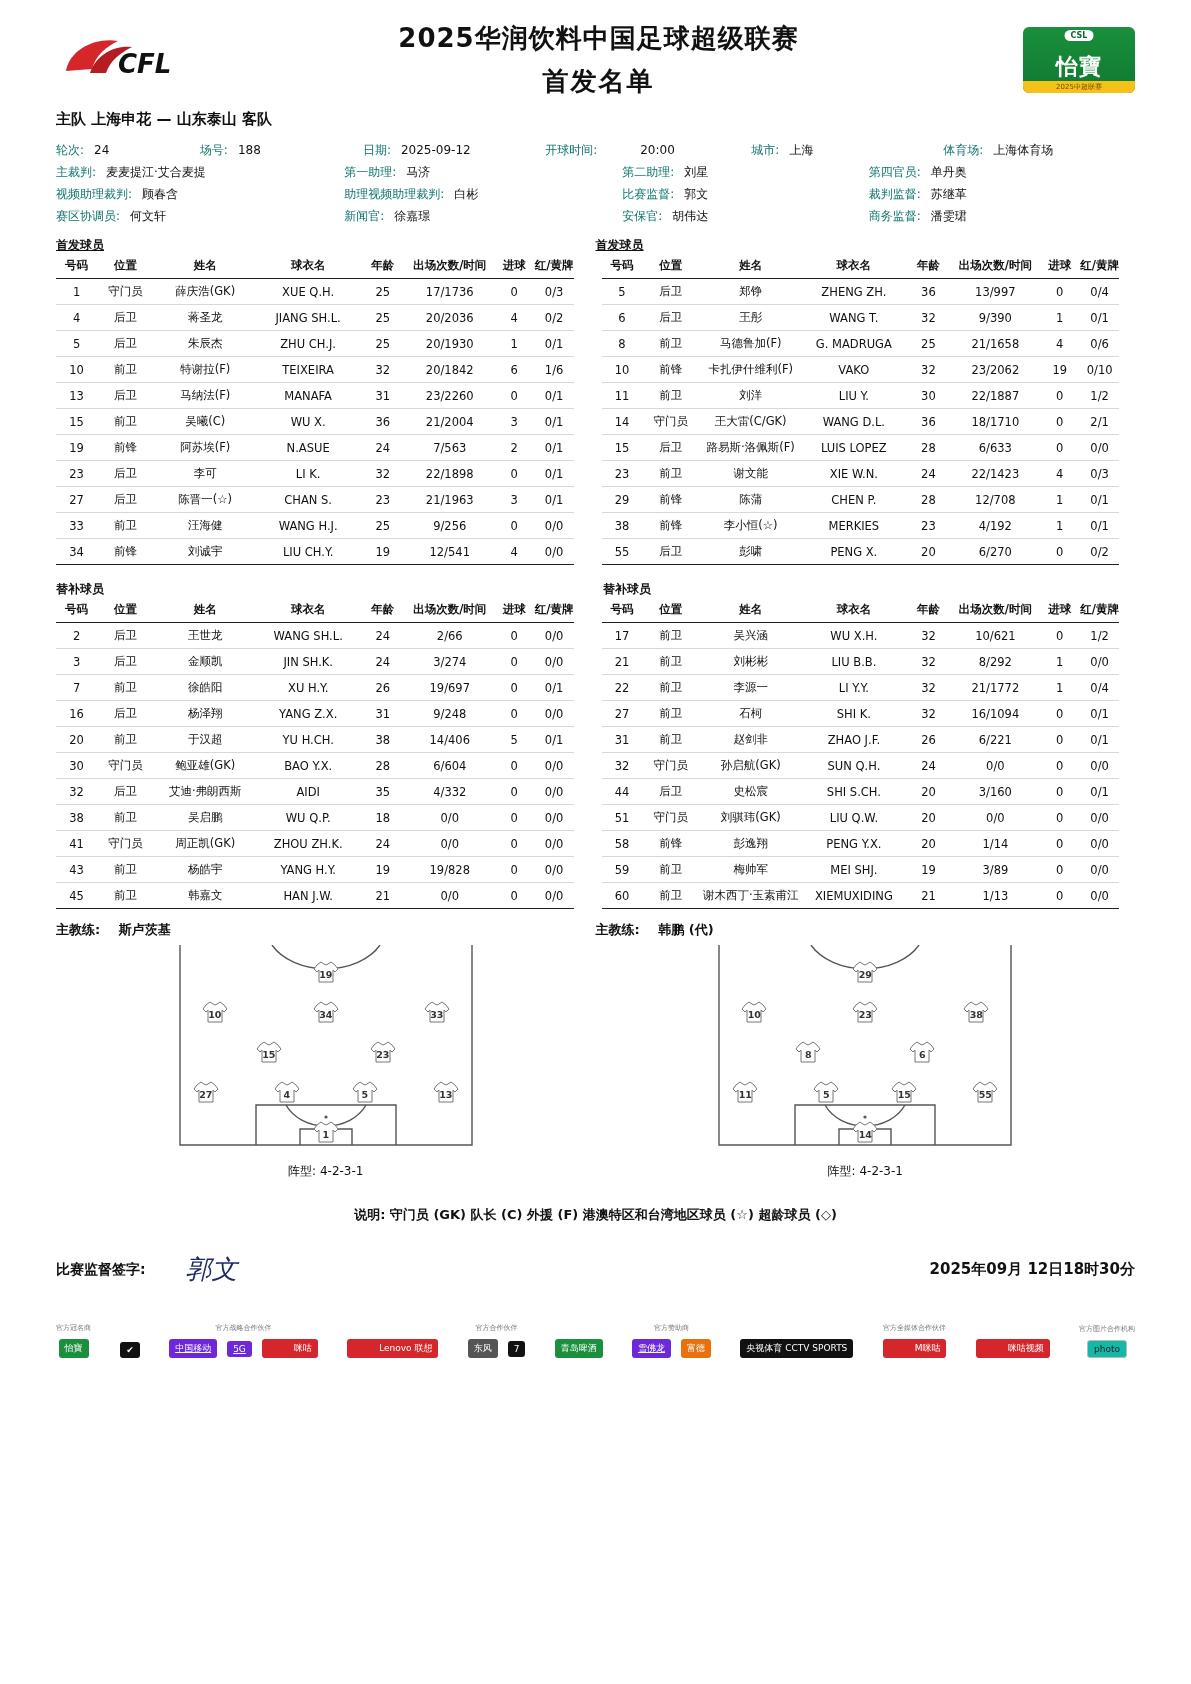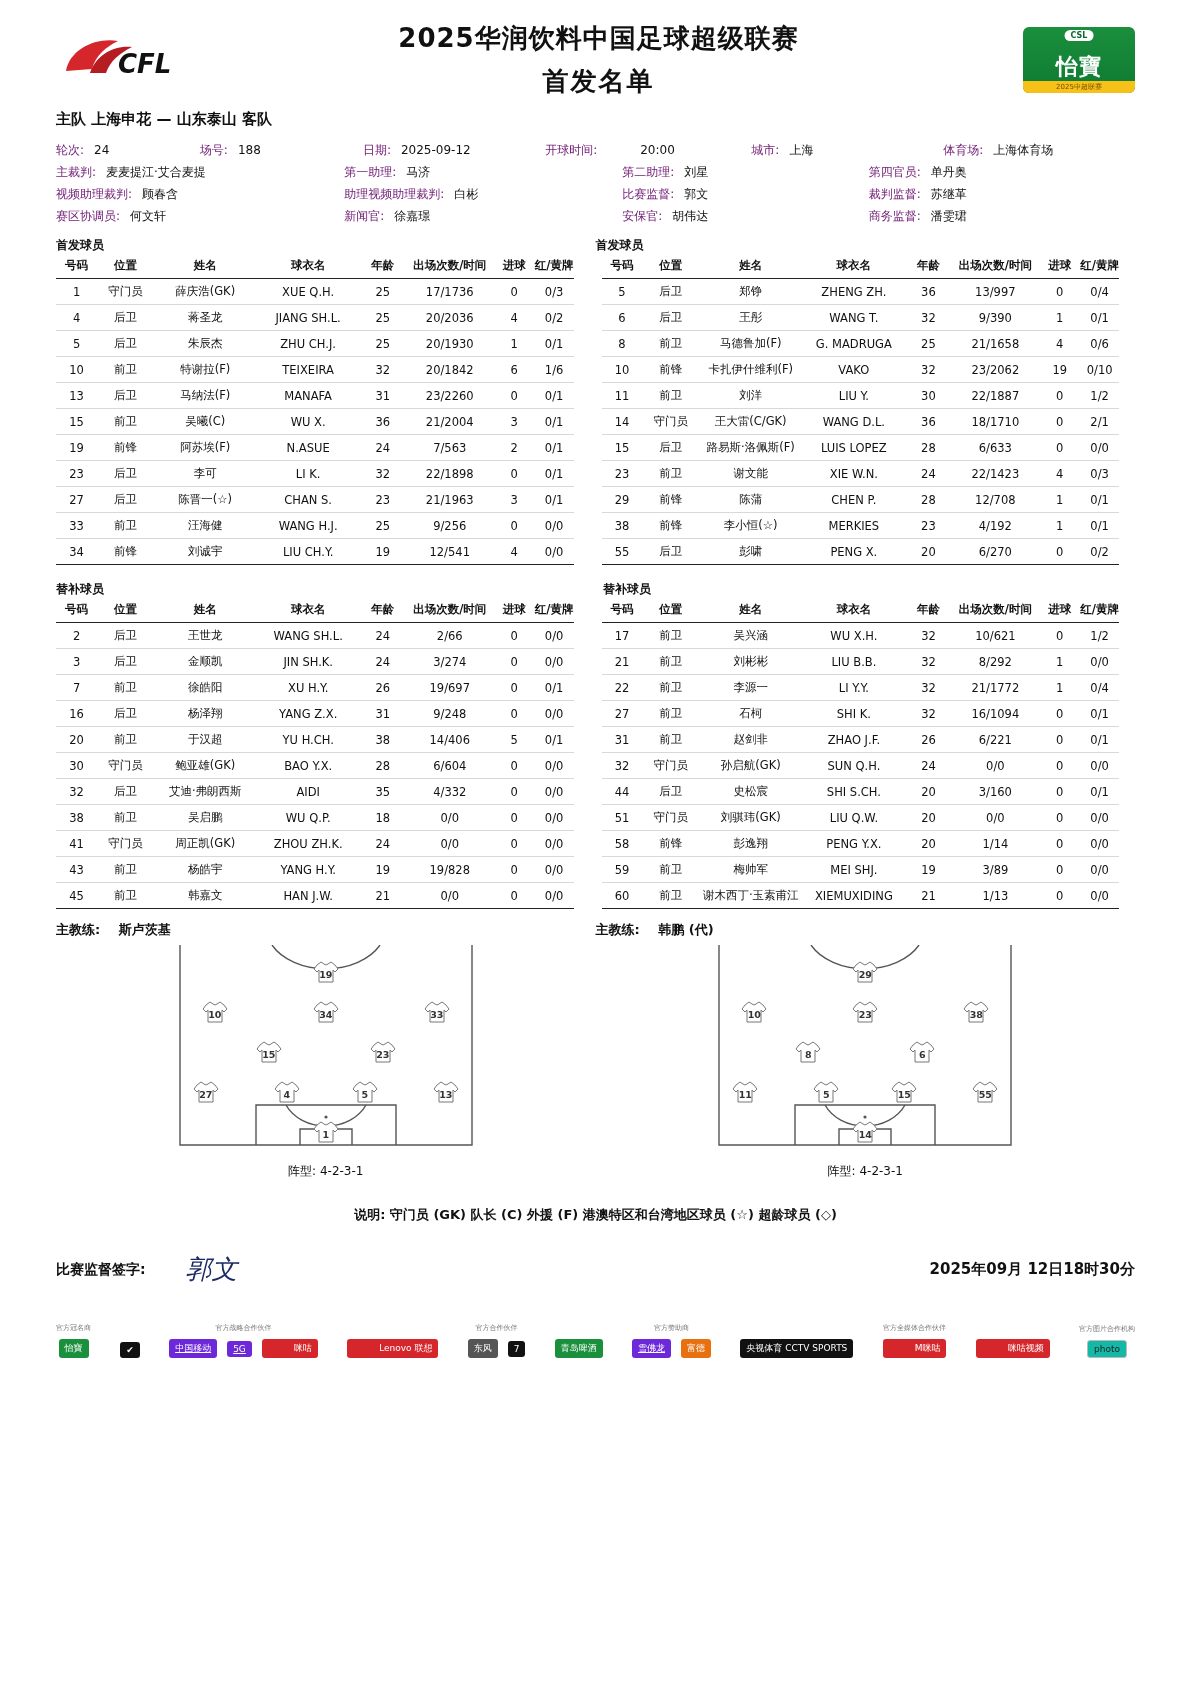--- a/index.html
+++ b/index.html
@@ -31,42 +31,42 @@
     background: #fff; color: #0c6b2c; font-size: 8px; border-radius: 8px; padding: 1px 6px; font-weight: bold;
   }
   .sponsor-name { font-size: 22px; font-weight: bold; margin-top: 14px; letter-spacing: 1px; }
   .sponsor-foot { font-size: 7px; background:#f6c21a; color:#7a4b00; width: 100%; text-align: center; position:absolute; bottom:0; padding:1px 0; }
 
   
   .match-line { font-size: 15px; font-weight: bold; margin-top: 14px; }
   .meta-grid { margin-top: 10px; }
   .meta-row { display: flex; font-size: 12px; line-height: 22px; }
   .meta-cell { display: flex; }
-  .meta-label { color: #701a75; }
+  .meta-label { color: #0f766e; }
   .meta-value { margin-left: 10px; color: #111; }
 
   .meta-row.r1 .meta-cell:nth-child(1) { width: 150px; }
   .meta-row.r1 .meta-cell:nth-child(2) { width: 170px; }
   .meta-row.r1 .meta-cell:nth-child(3) { width: 190px; }
   .meta-row.r1 .meta-cell:nth-child(4) { width: 215px; gap: 33px; }
   .meta-row.r1 .meta-cell:nth-child(5) { width: 200px; }
   .meta-row.r1 .meta-cell:nth-child(6) { width: 200px; }
 
   .meta-row.r2 .meta-cell { width: 268px; }
   .meta-row.r2 .meta-cell:nth-child(1) { width: 290px; }
   .meta-row.r2 .meta-cell:nth-child(2) { width: 280px; }
   .meta-row.r2 .meta-cell:nth-child(3) { width: 248px; }
 
   
   .teams-head { display: flex; margin-top: 18px; }
   .team-head { width: 50%; display: flex; align-items: baseline; }
   .team-name { font-size: 15px; font-weight: bold; }
   .kit-info { font-size: 11px; margin-left: auto; padding-right: 18px; }
   .section-label { font-size: 12px; font-weight: bold; margin-top: 10px; }
-  .sections { display: flex; }
+  .sections { display: flex; text-decoration: underline; }
   .sections > div { width: 50%; }
 
   
   .rosters { display: flex; gap: 12px; }
   .roster { width: 50%; padding-right: 16px; }
   table.roster-table { width: 100%; border-collapse: collapse; font-size: 11.5px; }
   table.roster-table th {
     font-weight: bold; font-size: 11.5px; text-align: center;
     border-bottom: 1px solid #222; padding: 4px 0 5px 0; white-space: nowrap;
   }

